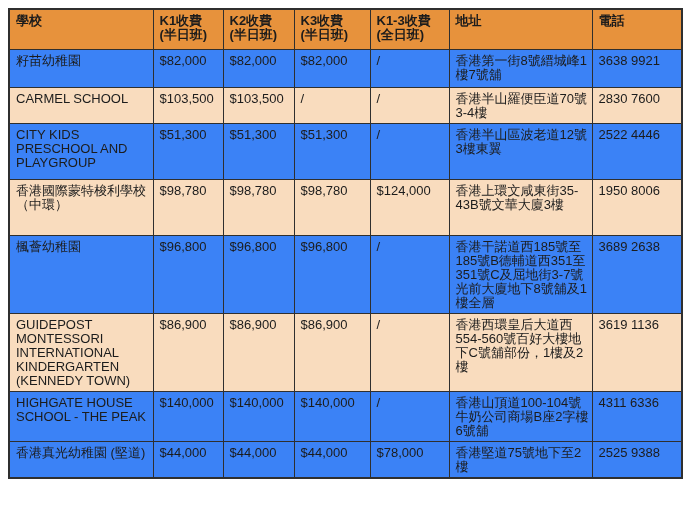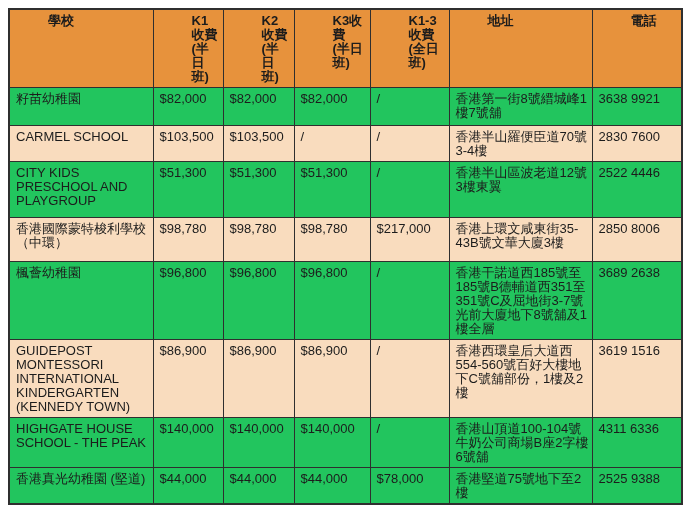--- a/index.html
+++ b/index.html
@@ -36,23 +36,23 @@
     font-size:13px;
     line-height:14px;
     word-wrap:break-word;
     overflow:hidden;
   }
   .fees-table thead tr{height:40px;}
   .fees-table th{
     background:var(--header-bg);
     font-weight:bold;
   }
-  .fees-table tbody tr{background:#22c55e;}
+  .fees-table tbody tr{background:#3b82f6;}
   .fees-table tbody tr.alt{background:var(--alt-row-bg);}
-  .header-line{display:block;margin-left:32px;}
+  .header-line{display:block;}
 </style>
 </head>
 <body>
 
 <div class="screen">
   <table class="fees-table">
     <colgroup>
       <col style="width:144px">
       <col style="width:70px">
       <col style="width:71px">
@@ -111,46 +111,46 @@
         </tr>
         <tr style="height: 56px;">
           <td>CITY KIDS PRESCHOOL AND PLAYGROUP</td>
           <td>$51,300</td>
           <td>$51,300</td>
           <td>$51,300</td>
           <td>/</td>
           <td>香港半山區波老道12號3樓東翼</td>
           <td>2522 4446</td>
         </tr>
-        <tr class="alt" style="height: 44px;">
+        <tr class="alt" style="height: 56px;">
           <td>香港國際蒙特梭利學校（中環）</td>
           <td>$98,780</td>
           <td>$98,780</td>
           <td>$98,780</td>
-          <td>$217,000</td>
+          <td>$124,000</td>
           <td>香港上環文咸東街35-43B號文華大廈3樓</td>
-          <td>2850 8006</td>
+          <td>1950 8006</td>
         </tr>
         <tr style="height: 73px;">
           <td>楓薈幼稚園</td>
           <td>$96,800</td>
           <td>$96,800</td>
           <td>$96,800</td>
           <td>/</td>
           <td>香港干諾道西185號至185號B德輔道西351至351號C及屈地街3-7號光前大廈地下8號舖及1樓全層</td>
           <td>3689 2638</td>
         </tr>
         <tr class="alt" style="height: 68px;">
           <td>GUIDEPOST MONTESSORI INTERNATIONAL KINDERGARTEN (KENNEDY TOWN)</td>
           <td>$86,900</td>
           <td>$86,900</td>
           <td>$86,900</td>
           <td>/</td>
           <td>香港西環皇后大道西554-560號百好大樓地下C號舖部份，1樓及2樓</td>
-          <td>3619 1516</td>
+          <td>3619 1136</td>
         </tr>
         <tr style="height: 46px; border-radius: 19px;">
           <td>HIGHGATE HOUSE SCHOOL - THE PEAK</td>
           <td>$140,000</td>
           <td>$140,000</td>
           <td>$140,000</td>
           <td>/</td>
           <td>香港山頂道100-104號牛奶公司商場B座2字樓6號舖</td>
           <td>4311 6336</td>
         </tr>

